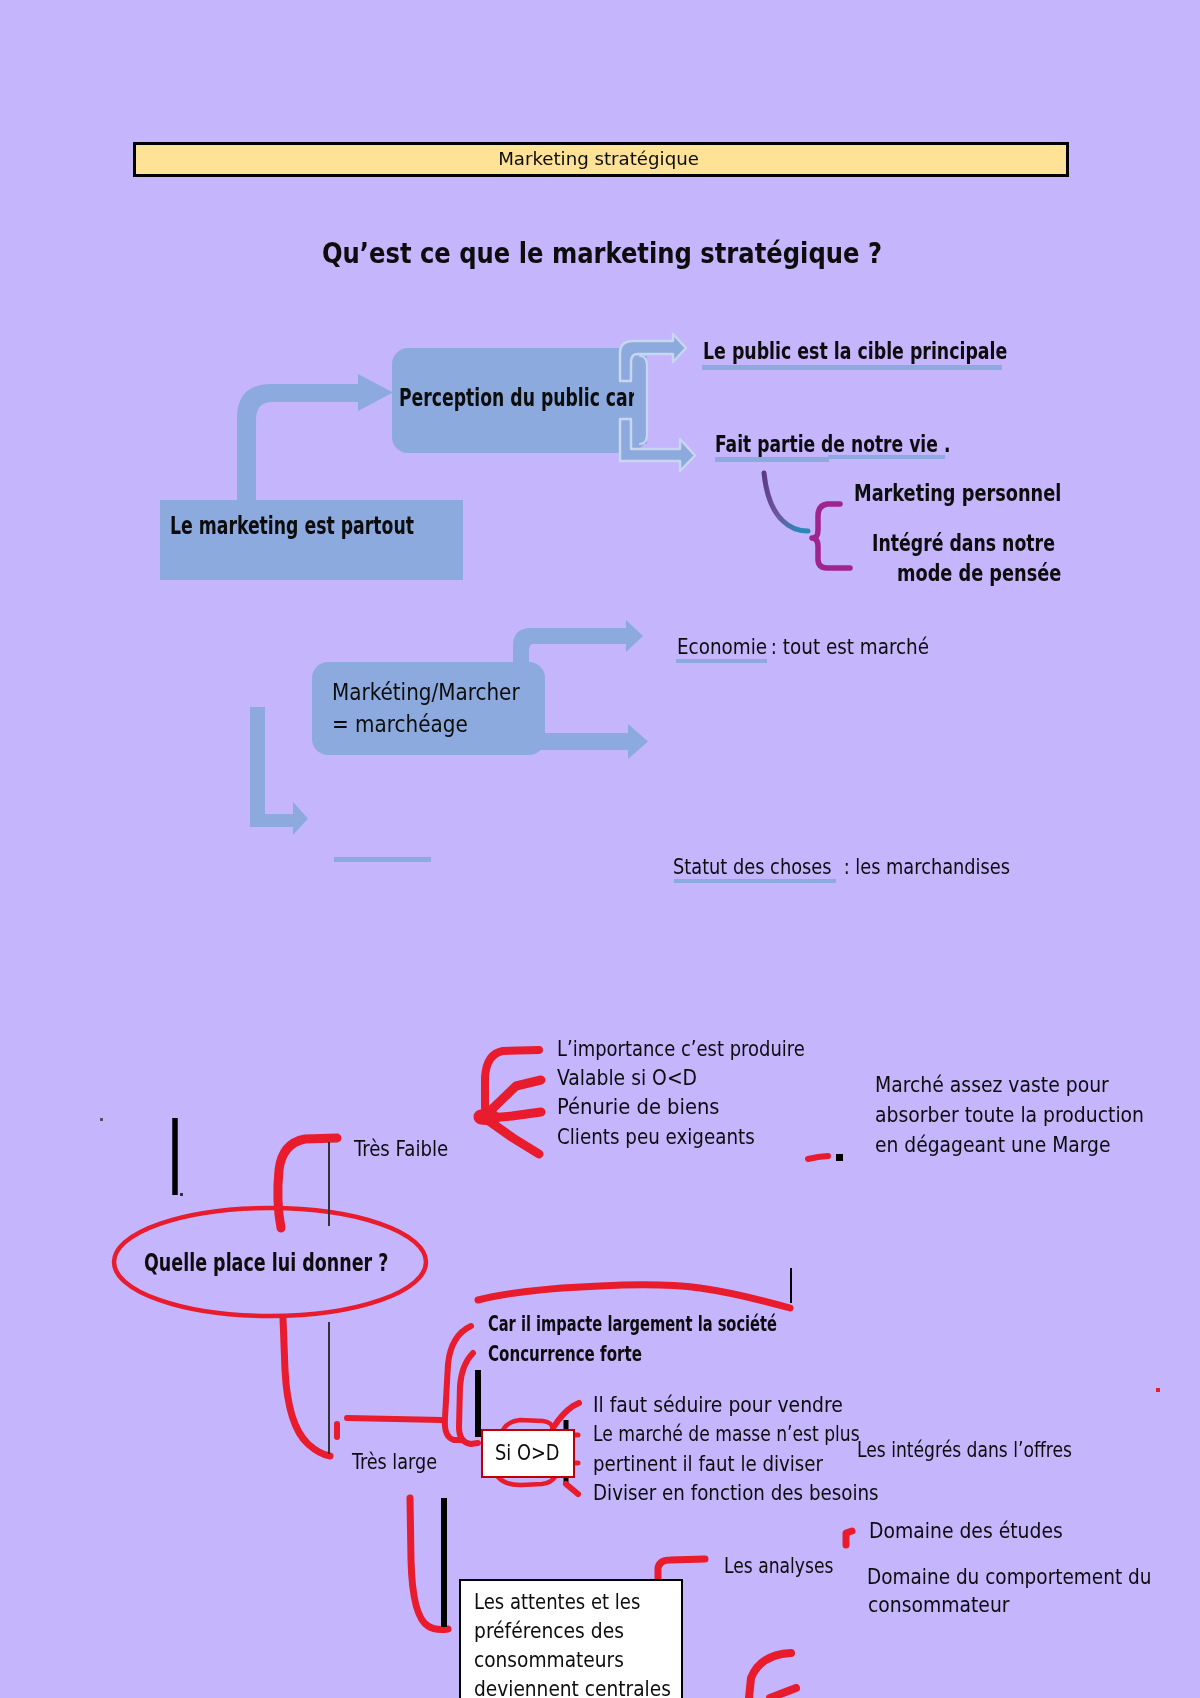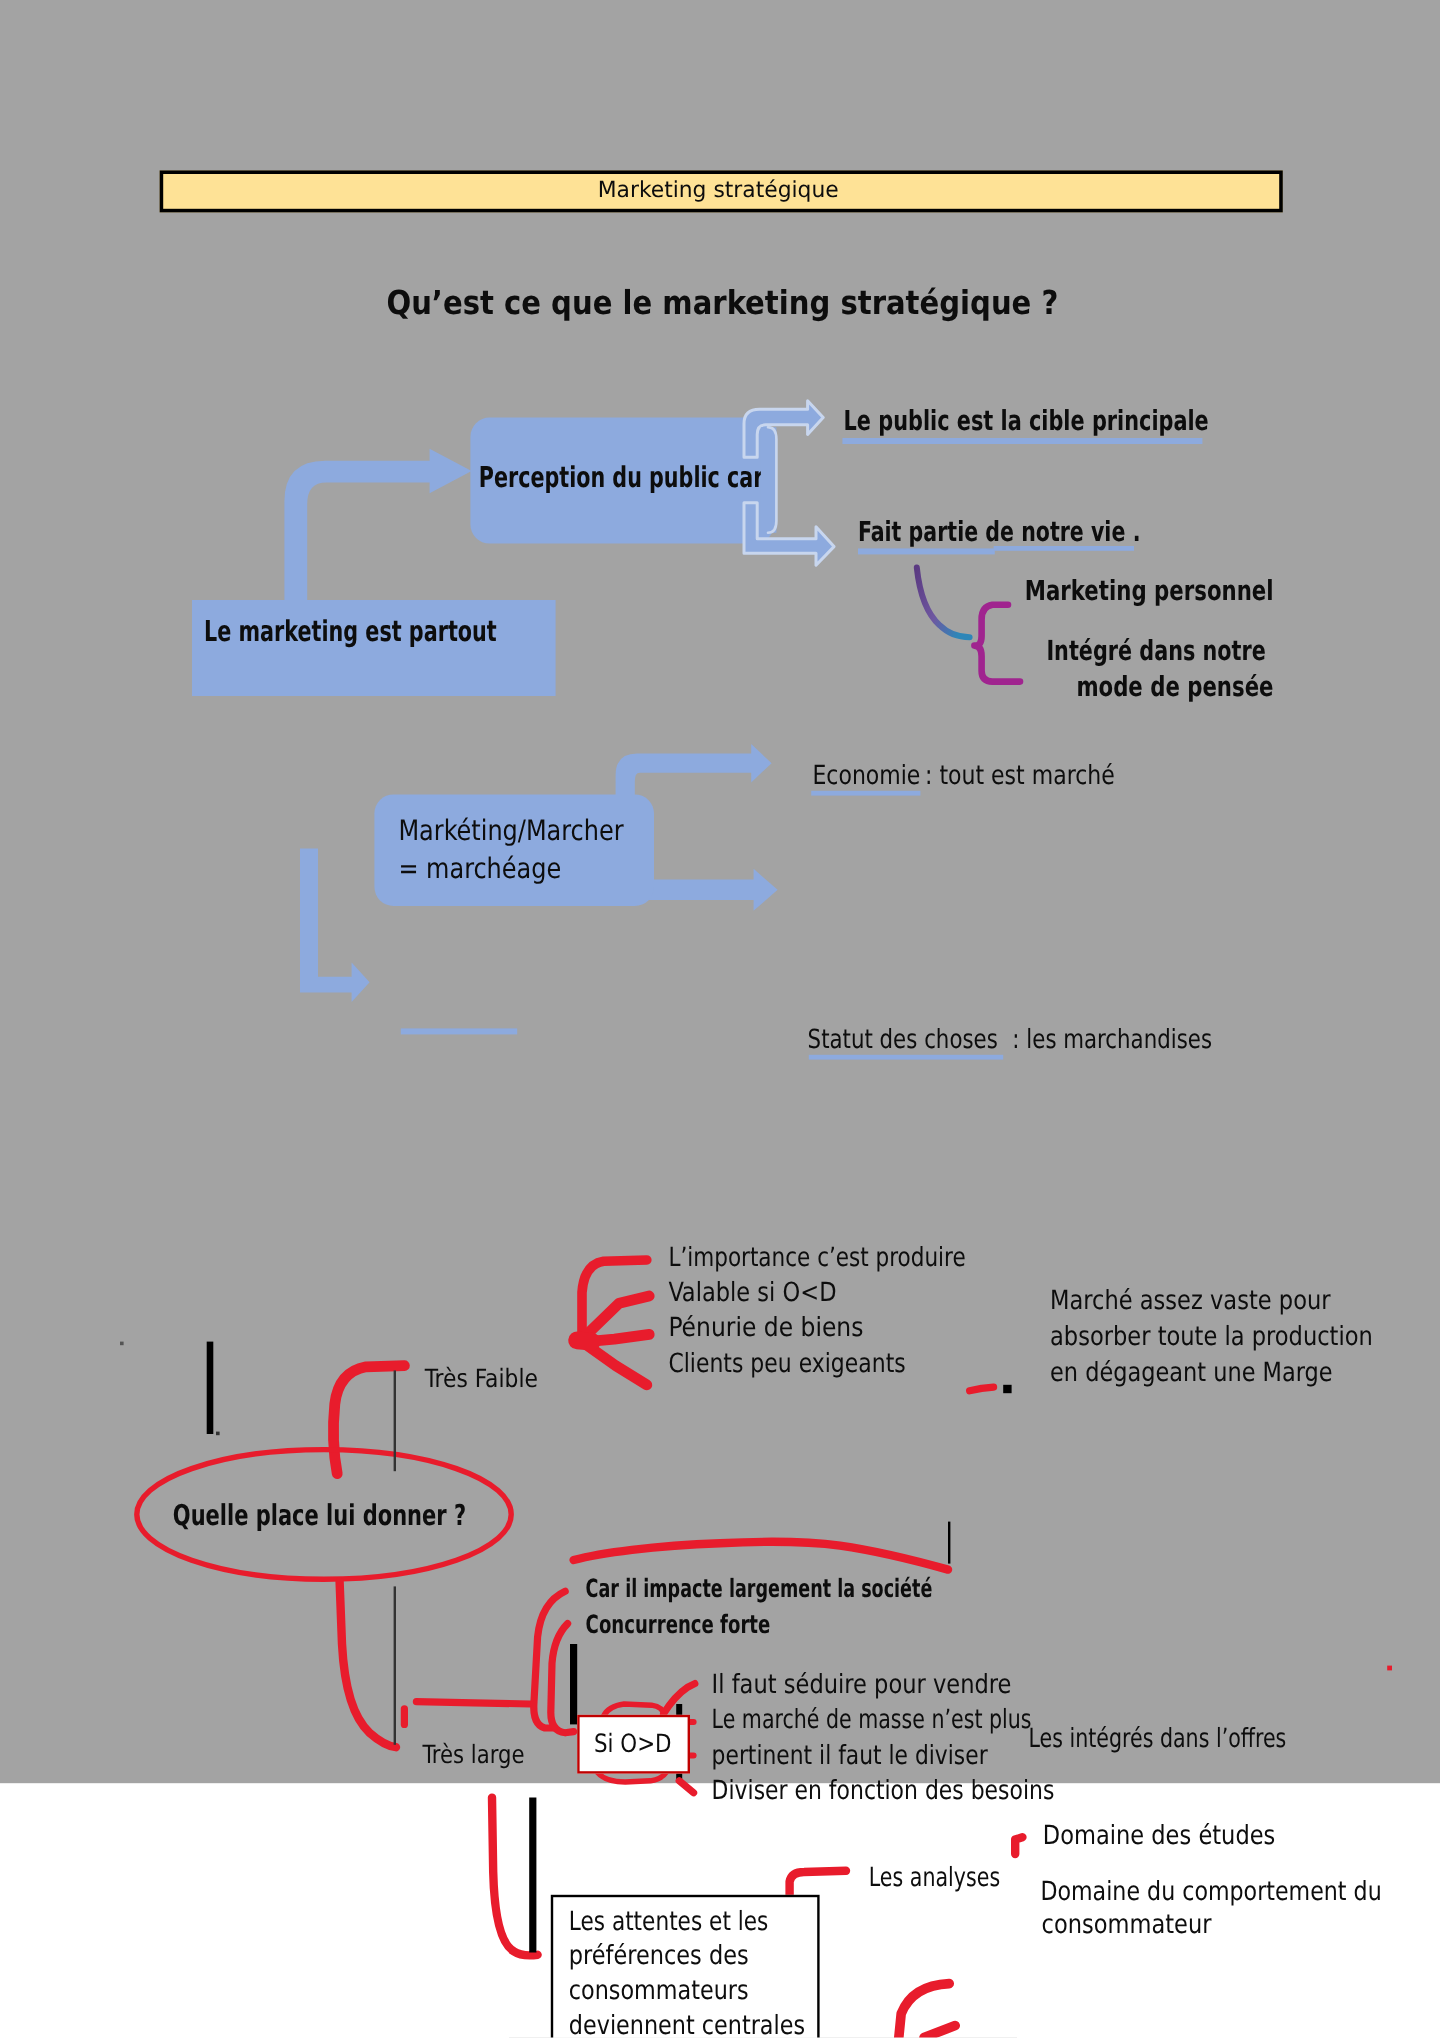--- a/index.html
+++ b/index.html
@@ -1,19 +1,19 @@
 <!DOCTYPE html>
 <html><head>
 <meta charset="utf-8">
 <title>Marketing strategique</title>
 <style>
   html,body{margin:0;padding:0;background:#ffffff;}
   body{width:1200px;height:1698px;position:relative;overflow:hidden;
        font-family:"DejaVu Sans Condensed","DejaVu Sans",sans-serif;}
-  #root{position:relative;width:1200px;height:1486px;background:#a3a3a3;}
+  #root{position:relative;width:1200px;height:1698px;background:#c4b5fd;}
   #ink,.overlay{position:absolute;left:0;top:0;width:1200px;height:1698px;overflow:visible;}
   
   .t{position:absolute;white-space:nowrap;line-height:1;color:#0d0d0d;}
   .banner{position:absolute;left:133px;top:142px;width:936px;height:35px;
           background:#FEE296;border:3px solid #000000;box-sizing:border-box;}
   .bluebox{position:absolute;background:#8DAADE;}
   .uline{position:absolute;background:#8DAADE;}
   .blackbox{position:absolute;border:2px solid #000000;box-sizing:border-box;background:#ffffff;}
   .redbox{position:absolute;border:2px solid #C00000;box-sizing:border-box;background:#ffffff;}
 </style>

